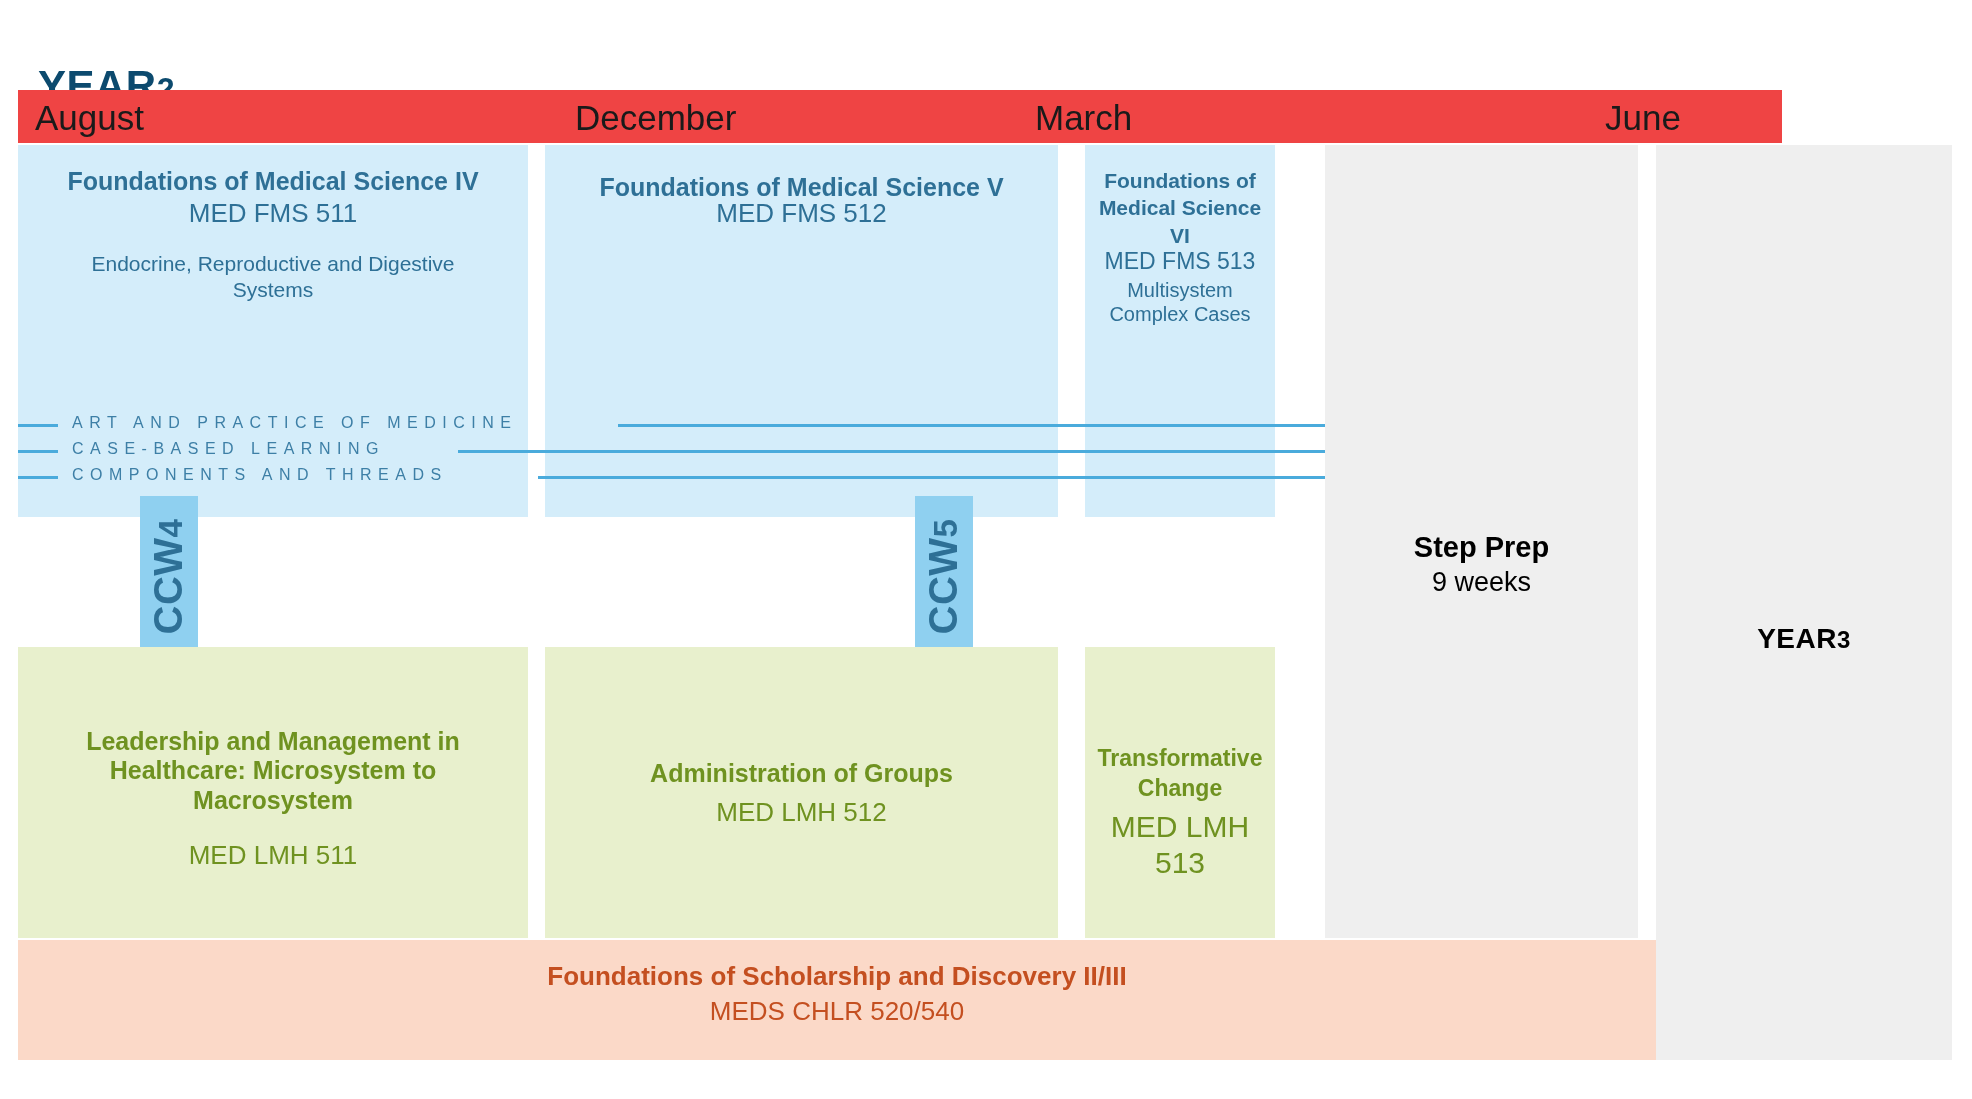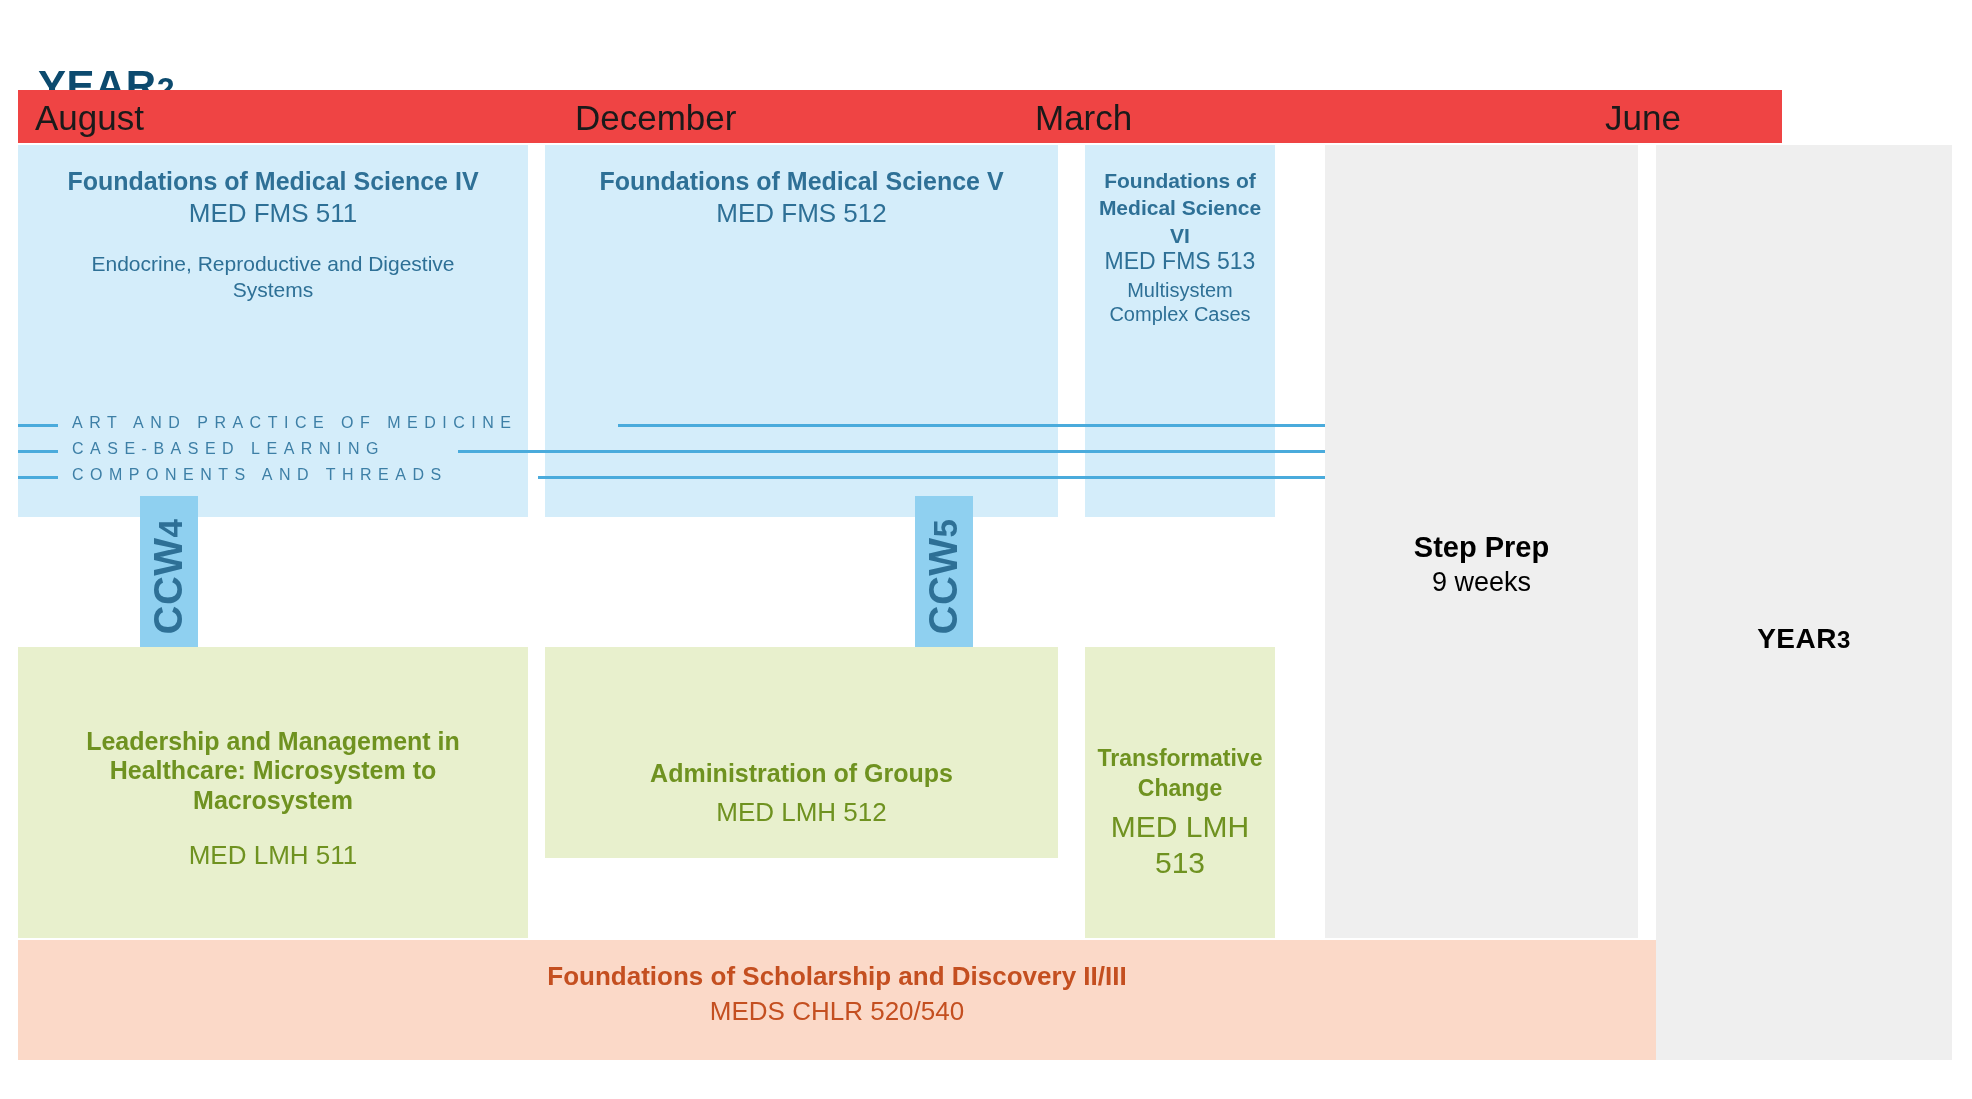--- a/index.html
+++ b/index.html
@@ -104,21 +104,21 @@
     <div class="month-label" style="left:1587px;">June</div>
   </div>
 
   <div class="block blue" style="left:18px; top:145px; width:510px; height:372px;">
     <div class="blk-inner t-title c-blue" style="top:22px; font-size:25px;">Foundations of Medical Science IV</div>
     <div class="blk-inner t-code c-blue" style="top:53px; font-size:26px;">MED FMS 511</div>
     <div class="blk-inner t-desc c-blue" style="top:106px; font-size:21px; padding:0 60px;">Endocrine, Reproductive and Digestive Systems</div>
   </div>
 
   <div class="block blue" style="left:545px; top:145px; width:513px; height:372px;">
-    <div class="blk-inner t-title c-blue" style="top:22px; font-size:25px;">Foundations of Medical Science V</div>
+    <div class="blk-inner t-title c-blue" style="top:28px; font-size:25px;">Foundations of Medical Science V</div>
     <div class="blk-inner t-code c-blue" style="top:53px; font-size:26px;">MED FMS 512</div>
   </div>
 
   <div class="block blue" style="left:1085px; top:145px; width:190px; height:372px;">
     <div class="blk-inner t-title c-blue" style="top:22px; font-size:21px; line-height:1.3;">Foundations of Medical Science VI</div>
     <div class="blk-inner t-code c-blue" style="top:103px; font-size:23px;">MED FMS 513</div>
     <div class="blk-inner t-desc c-blue" style="top:133px; font-size:20px; padding:0 12px;">Multisystem Complex Cases</div>
   </div>
 
   <div class="thread" style="left:18px; top:414px; width:1620px;">
@@ -145,21 +145,21 @@
 
   <div class="ccw" style="left:915px; top:496px; width:58px; height:160px;">
     <span><span>CCW</span><span class="sub">5</span></span>
   </div>
 
   <div class="block green" style="left:18px; top:647px; width:510px; height:291px;">
     <div class="blk-inner t-title c-green" style="top:80px; font-size:25px; padding:0 68px;">Leadership and Management in Healthcare: Microsystem to Macrosystem</div>
     <div class="blk-inner t-code c-green" style="top:193px; font-size:26px;">MED LMH 511</div>
   </div>
 
-  <div class="block green" style="left:545px; top:647px; width:513px; height:211px;">
+  <div class="block green" style="left:545px; top:647px; width:513px; height:291px;">
     <div class="blk-inner t-title c-green" style="top:112px; font-size:25px;">Administration of Groups</div>
     <div class="blk-inner t-code c-green" style="top:150px; font-size:26px;">MED LMH 512</div>
   </div>
 
   <div class="block green" style="left:1085px; top:647px; width:190px; height:291px;">
     <div class="blk-inner t-title c-green" style="top:97px; font-size:23px; line-height:1.3;">Transformative Change</div>
     <div class="blk-inner t-code c-green" style="top:162px; font-size:30px;">MED LMH 513</div>
   </div>
 
   <div class="block orange" style="left:18px; top:940px; width:1638px; height:120px;">

